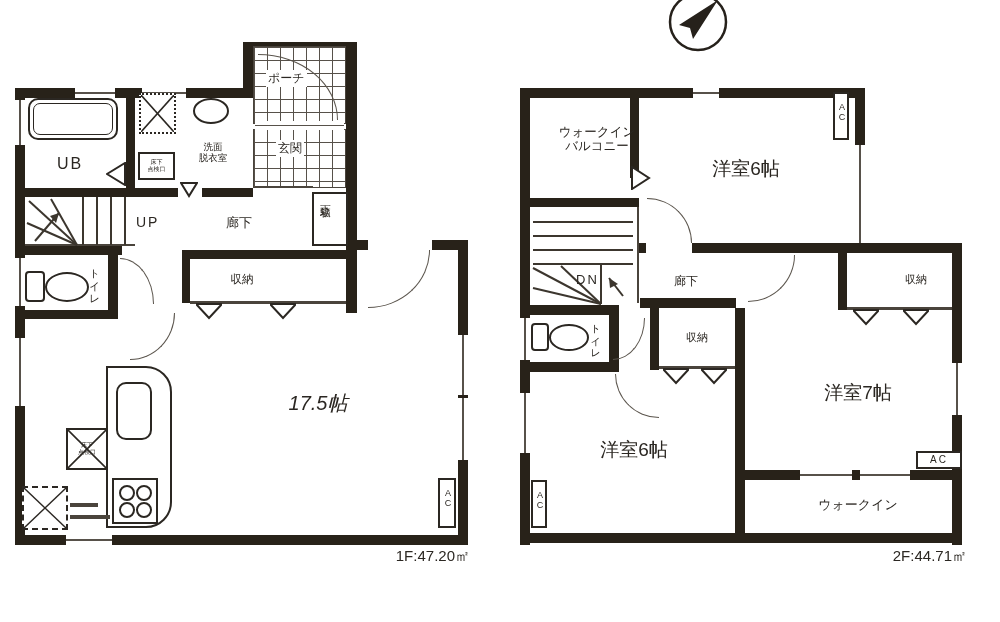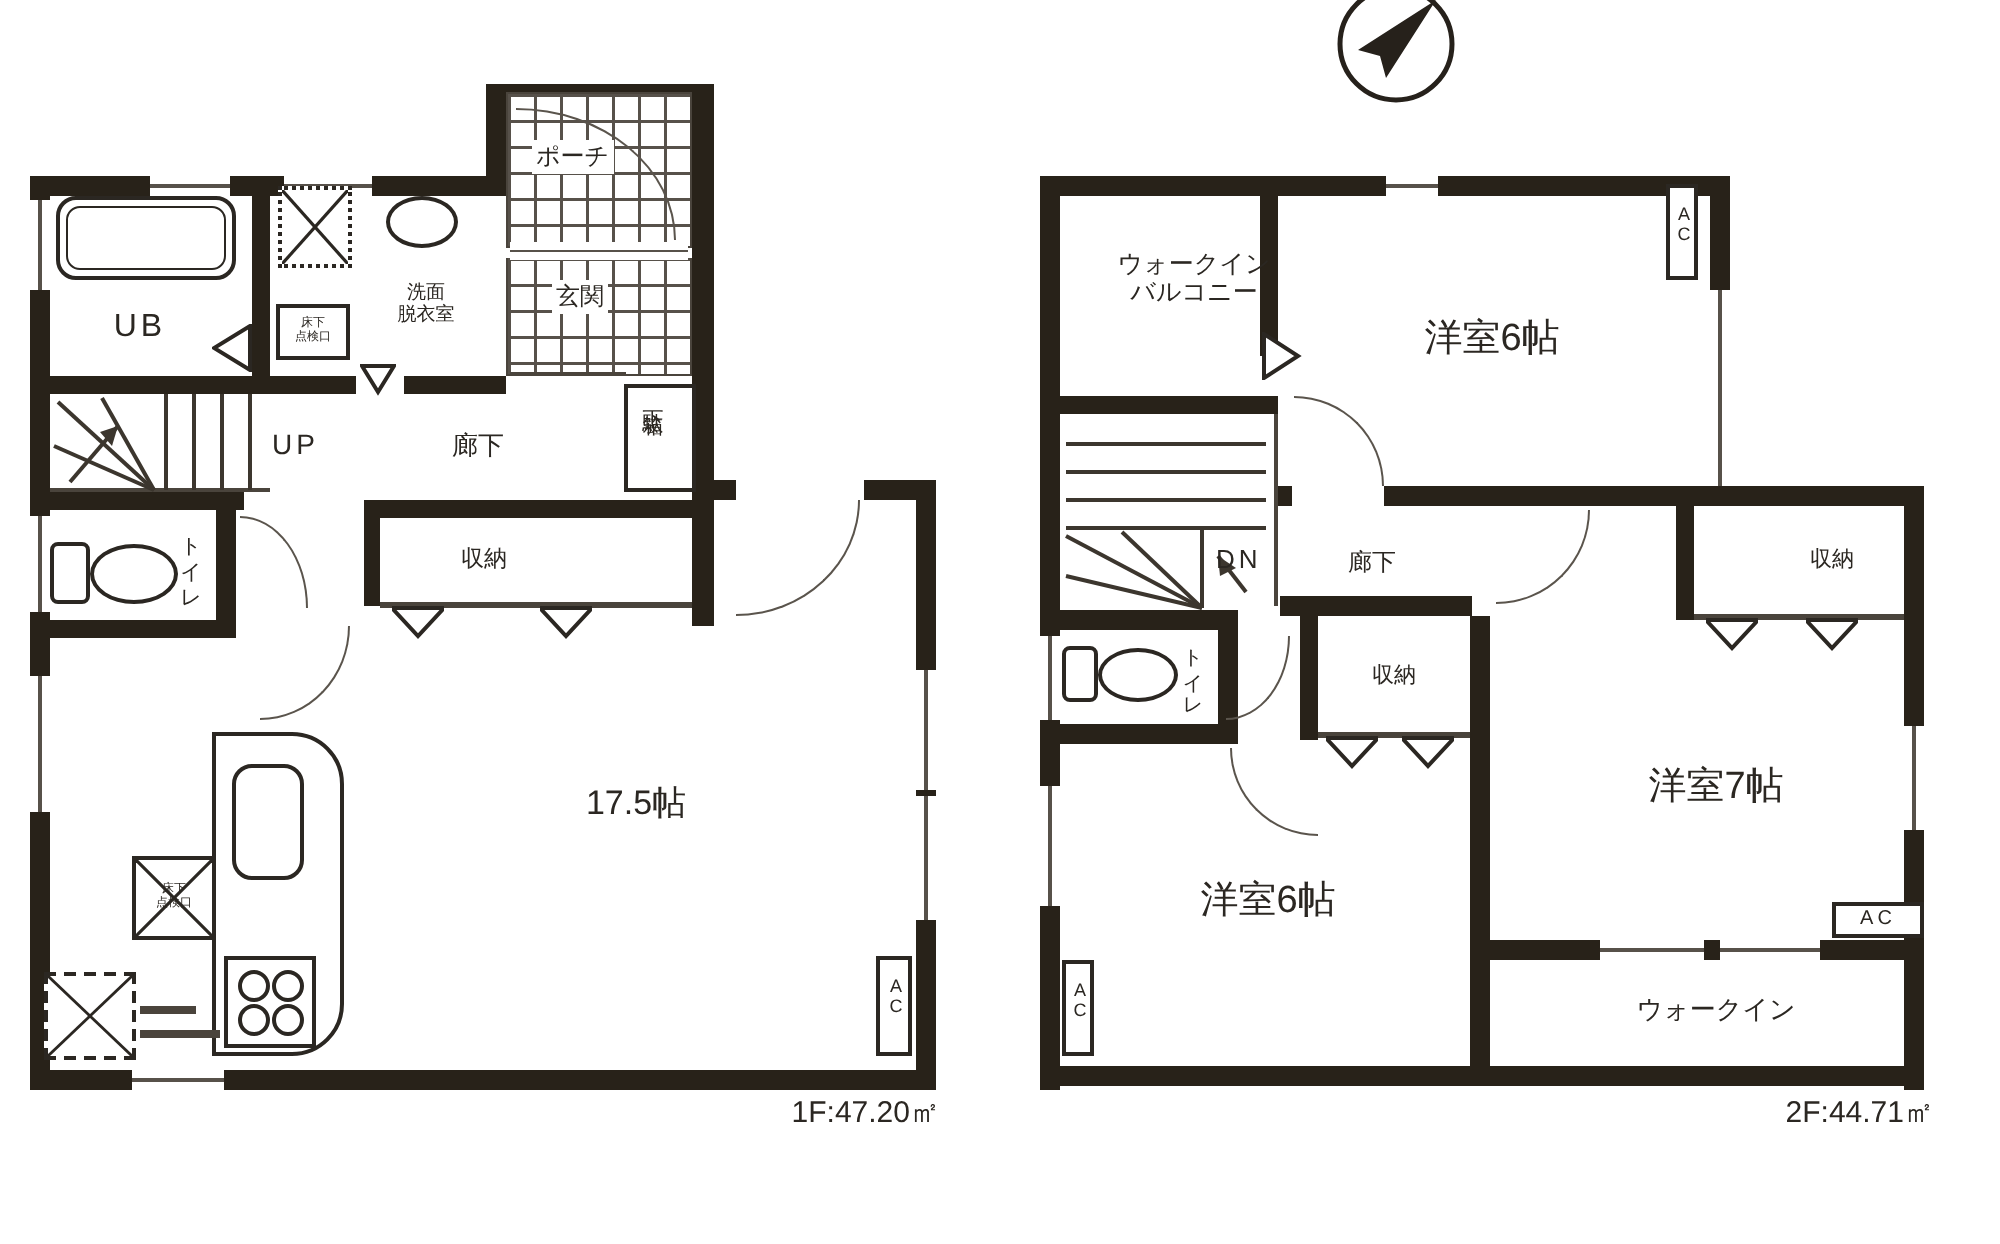--- a/index.html
+++ b/index.html
@@ -174,21 +174,21 @@
       <div>脱衣室</div>
     </div>
     <div class="lbl" style="left:266px;top:70px;font-size:12px;background:#fff;padding:0 2px;">ポーチ</div>
     <div class="lbl" style="left:276px;top:140px;font-size:12px;background:#fff;padding:0 2px;">玄関</div>
     <div class="lbl vtext" style="left:319px;top:197px;font-size:10.5px;">下駄箱</div>
     <div class="lbl" style="left:136px;top:214px;font-size:14px;letter-spacing:2px;">UP</div>
     <div class="lbl" style="left:226px;top:214px;font-size:13px;">廊下</div>
     <div class="lbl vtext" style="left:88px;top:261px;font-size:10.5px;">トイレ</div>
     <div class="lbl c" style="left:210px;top:272px;width:64px;font-size:11.5px;">収納</div>
     <div class="lbl c" style="left:248px;top:390px;width:140px;">
-      <div style="font-size:17px;">17.5帖</div>
+      <div style="font-size:20px;font-style:italic;">17.5帖</div>
     </div>
     <div class="lbl r" style="left:348px;top:547px;width:122px;font-size:15px;">1F:47.20㎡</div>
   </div>
 
   <div class="abs">
 
     <div class="wall" style="left:520px;top:88px;width:10px;height:457px;"></div>
     <div class="wall" style="left:520px;top:88px;width:345px;height:10px;"></div>
     <div class="wall" style="left:855px;top:98px;width:10px;height:155px;"></div>
     <div class="wall" style="left:855px;top:243px;width:107px;height:10px;"></div>
@@ -269,21 +269,21 @@
     </div>
     <div class="box" style="left:916px;top:451px;width:46px;height:18px;">
       <div class="lbl c" style="left:0;top:1px;width:42px;font-size:10px;letter-spacing:2px;">AC</div>
     </div>
 
     <div class="lbl c two-line" style="left:544px;top:125px;width:106px;font-size:12.5px;">
       <div>ウォークイン</div>
       <div>バルコニー</div>
     </div>
     <div class="lbl c" style="left:698px;top:156px;width:96px;font-size:19px;">洋室6帖</div>
-    <div class="lbl" style="left:608px;top:272px;font-size:13px;letter-spacing:2px;">DN</div>
+    <div class="lbl" style="left:576px;top:272px;font-size:13px;letter-spacing:2px;">DN</div>
     <div class="lbl" style="left:674px;top:273px;font-size:12px;">廊下</div>
     <div class="lbl vtext" style="left:588px;top:317px;font-size:10px;">トイレ</div>
     <div class="lbl c" style="left:671px;top:330px;width:52px;font-size:11px;">収納</div>
     <div class="lbl c" style="left:888px;top:272px;width:56px;font-size:11px;">収納</div>
     <div class="lbl c" style="left:586px;top:437px;width:96px;font-size:19px;">洋室6帖</div>
     <div class="lbl c" style="left:810px;top:380px;width:96px;font-size:19px;">洋室7帖</div>
     <div class="lbl c" style="left:812px;top:496px;width:92px;font-size:13px;">ウォークイン</div>
     <div class="lbl r" style="left:845px;top:547px;width:122px;font-size:15px;">2F:44.71㎡</div>
   </div>
 

